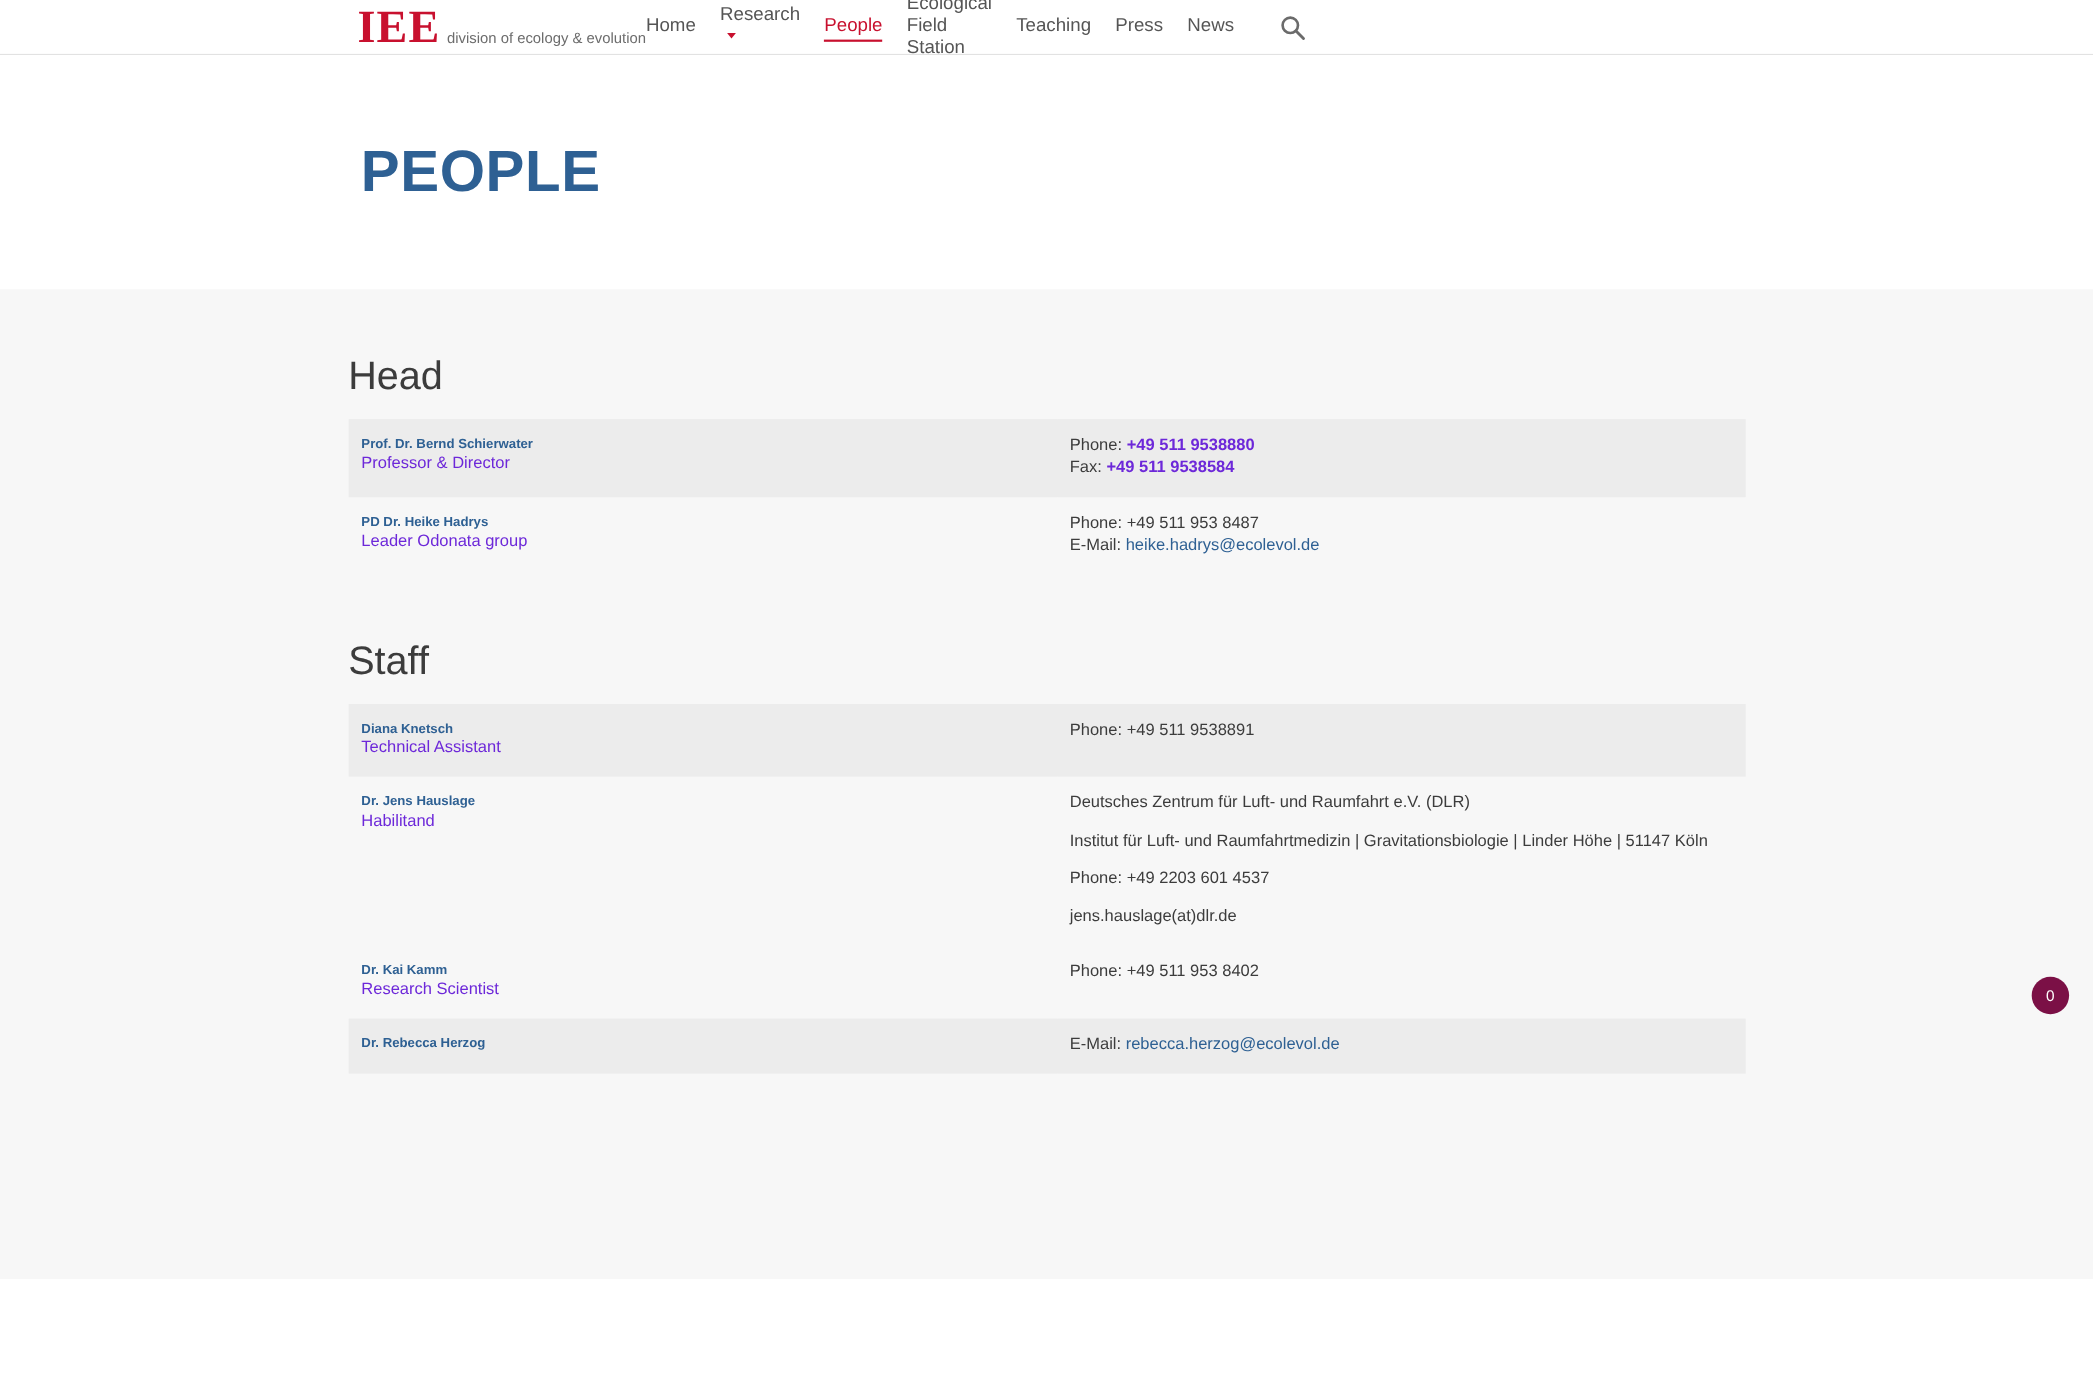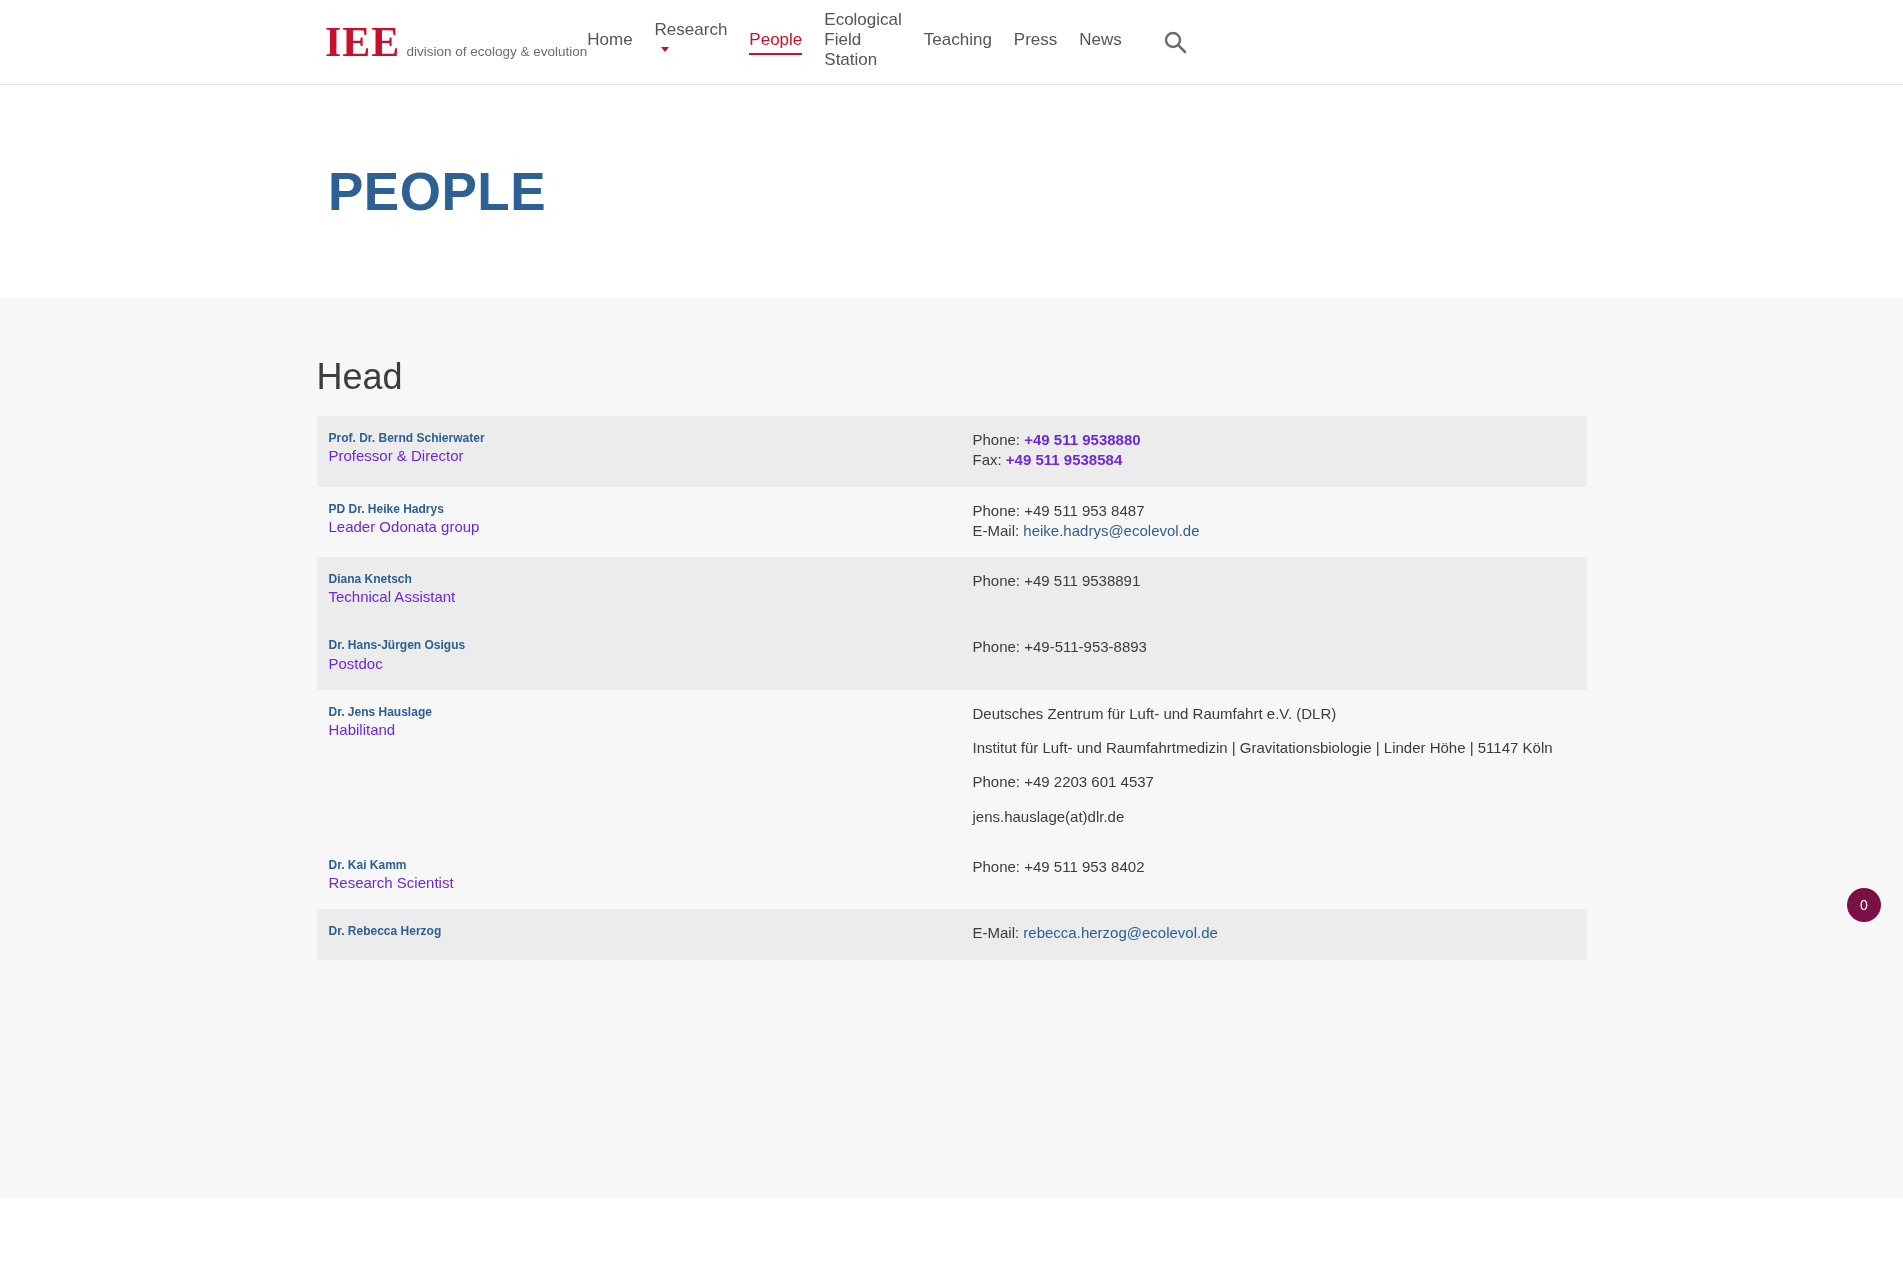--- a/index.html
+++ b/index.html
@@ -7,21 +7,21 @@
   body {
     width: 1903px;
     background: #ffffff;
     font-family: "Liberation Sans", sans-serif;
     color: #333;
     -webkit-font-smoothing: antialiased;
   }
 
   
   .site-header {
-    height: 85px;
+    height: 50px;
     background: #ffffff;
     border-bottom: 1px solid #e2e2e2;
     display: flex;
     align-items: center;
     position: relative;
   }
   .brand {
     margin-left: 325px;
     display: flex;
     align-items: flex-end;
@@ -221,38 +221,30 @@
               <div class="p-name">PD Dr. Heike Hadrys</div>
               <div class="p-role">Leader Odonata group</div>
             </td>
             <td class="col-info">
               <div class="p-line"><span>Phone:</span> <span>+49 511 953 8487</span></div>
               <div class="p-line"><span>E-Mail:</span> <a class="email-link" href="#">heike.hadrys@ecolevol.de</a></div>
             </td>
           </tr>
         </tbody>
       </table>
+      <h2 class="section-heading staff">Staff</h2>
       <table class="people-table">
         <tbody>
           <tr class="person-row shaded">
             <td class="col-name">
               <div class="p-name">Diana Knetsch</div>
               <div class="p-role">Technical Assistant</div>
             </td>
             <td class="col-info">
               <div class="p-line"><span>Phone:</span> <span>+49 511 9538891</span></div>
-            </td>
-          </tr>
-          <tr class="person-row shaded">
-            <td class="col-name">
-              <div class="p-name">Dr. Hans-Jürgen Osigus</div>
-              <div class="p-role">Postdoc</div>
-            </td>
-            <td class="col-info">
-              <div class="p-line"><span>Phone:</span> <span>+49-511-953-8893</span></div>
             </td>
           </tr>
           <tr class="person-row">
             <td class="col-name">
               <div class="p-name">Dr. Jens Hauslage</div>
               <div class="p-role">Habilitand</div>
             </td>
             <td class="col-info">
               <div class="p-line"><span>Deutsches Zentrum für Luft- und Raumfahrt e.V. (DLR)</span></div>
               <div class="p-line spaced"><span>Institut für Luft- und Raumfahrtmedizin | Gravitationsbiologie | Linder Höhe | 51147 Köln</span></div>

